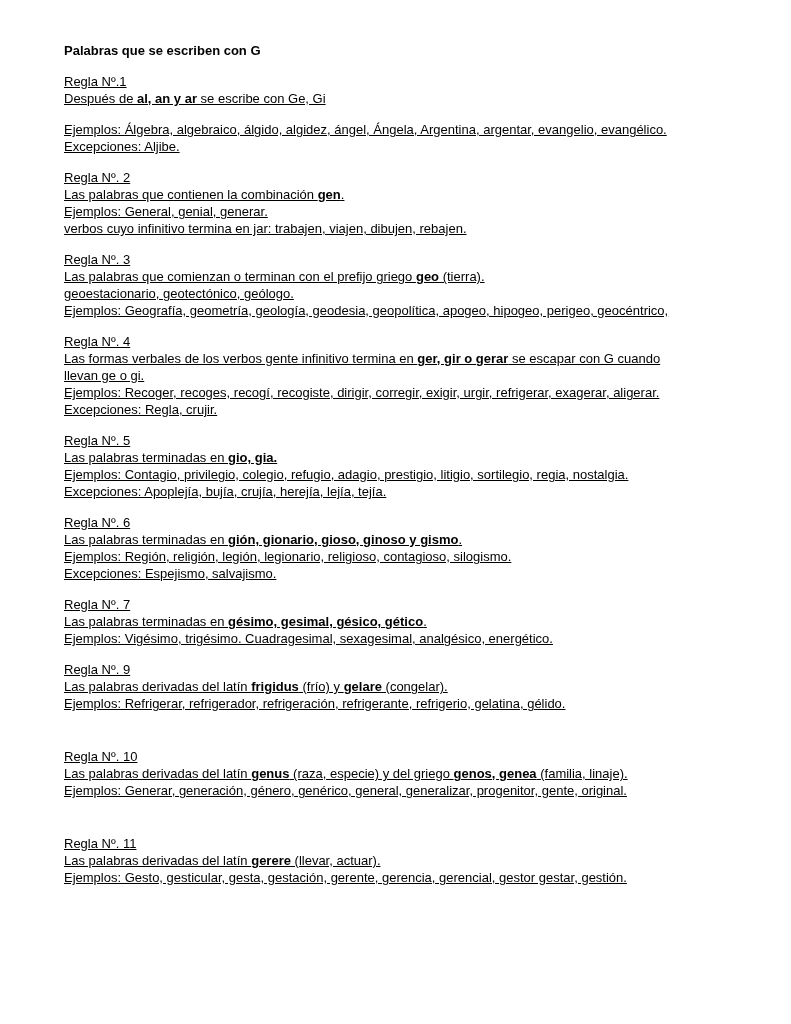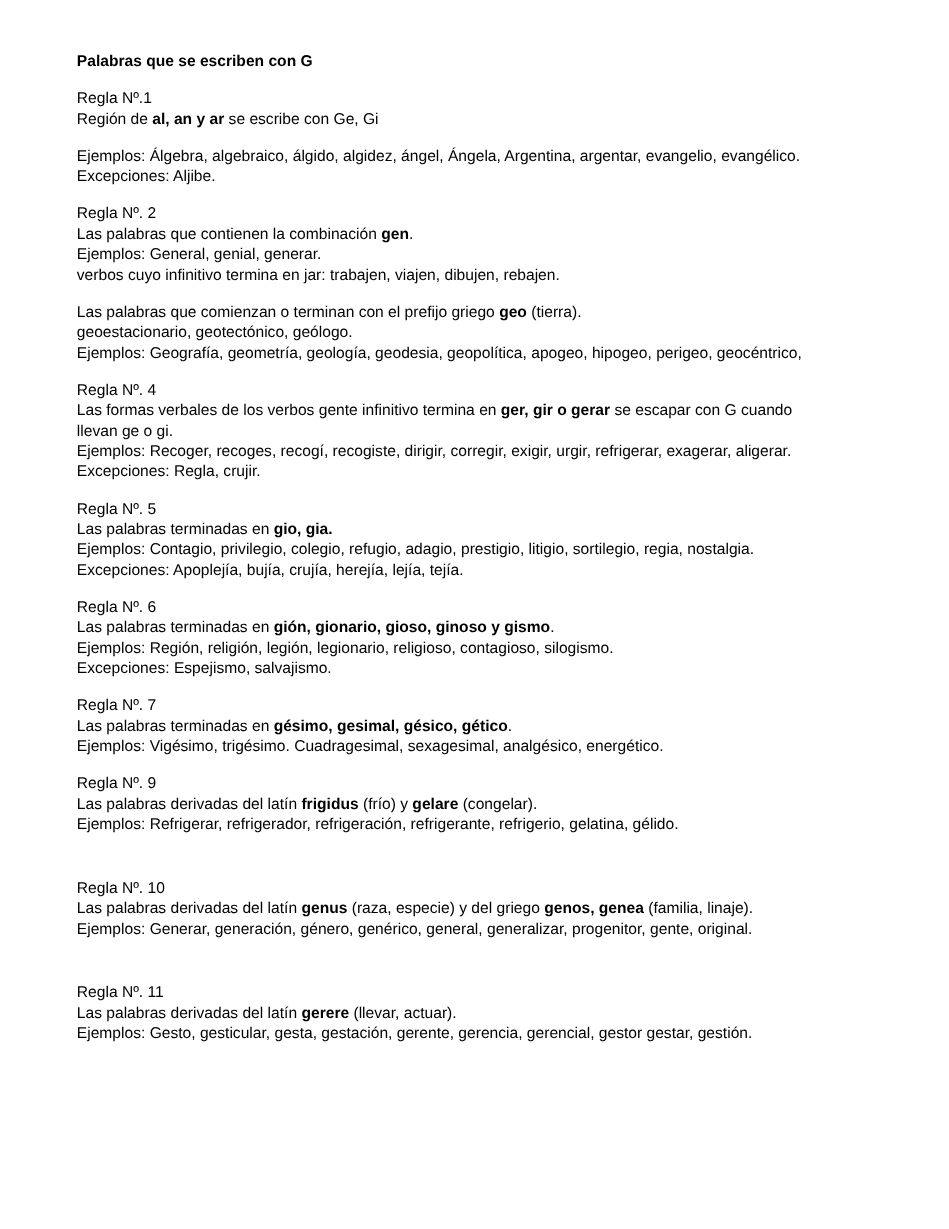--- a/index.html
+++ b/index.html
@@ -21,52 +21,54 @@
     padding: 42px 50px 0 64px;
   }
   .title {
     font-size: 13px;
     line-height: 17px;
     font-weight: bold;
     margin: 0;
   }
   .section {
     margin-top: 14px;
+    text-decoration: underline;
   }
   .section.gap-large {
     margin-top: 36px;
   }
   .line {
     min-height: 17px;
   }
   .b {
     font-weight: bold;
   }
 </style>
 </head>
 <body>
 
 <div class="page">
   <h1 class="title">Palabras que se escriben con G</h1>
   <div>
       <div class="section">
         <div class="line"><span>Regla Nº.1</span></div>
-        <div class="line"><span>Región de </span><span class="b">al, an y ar</span><span> se escribe con Ge, Gi</span></div>
+        <div class="line"><span>Después de </span><span class="b">al, an y ar</span><span> se escribe con Ge, Gi</span></div>
       </div>
       <div class="section">
         <div class="line"><span>Ejemplos: Álgebra, algebraico, álgido, algidez, ángel, Ángela, Argentina, argentar, evangelio, evangélico.</span></div>
         <div class="line"><span>Excepciones: Aljibe.</span></div>
       </div>
       <div class="section">
         <div class="line"><span>Regla Nº. 2</span></div>
         <div class="line"><span>Las palabras que contienen la combinación </span><span class="b">gen</span><span>.</span></div>
         <div class="line"><span>Ejemplos: General, genial, generar.</span></div>
         <div class="line"><span>verbos cuyo infinitivo termina en jar: trabajen, viajen, dibujen, rebajen.</span></div>
       </div>
       <div class="section">
+        <div class="line"><span>Regla Nº. 3</span></div>
         <div class="line"><span>Las palabras que comienzan o terminan con el prefijo griego </span><span class="b">geo</span><span> (tierra).</span></div>
         <div class="line"><span>geoestacionario, geotectónico, geólogo.</span></div>
         <div class="line"><span>Ejemplos: Geografía, geometría, geología, geodesia, geopolítica, apogeo, hipogeo, perigeo, geocéntrico,</span></div>
       </div>
       <div class="section">
         <div class="line"><span>Regla Nº. 4</span></div>
         <div class="line"><span>Las formas verbales de los verbos gente infinitivo termina en </span><span class="b">ger, gir o gerar</span><span> se escapar con G cuando</span></div>
         <div class="line"><span>llevan ge o  gi.</span></div>
         <div class="line"><span>Ejemplos: Recoger, recoges, recogí, recogiste, dirigir, corregir, exigir, urgir, refrigerar, exagerar, aligerar.</span></div>
         <div class="line"><span>Excepciones: Regla, crujir.</span></div>

